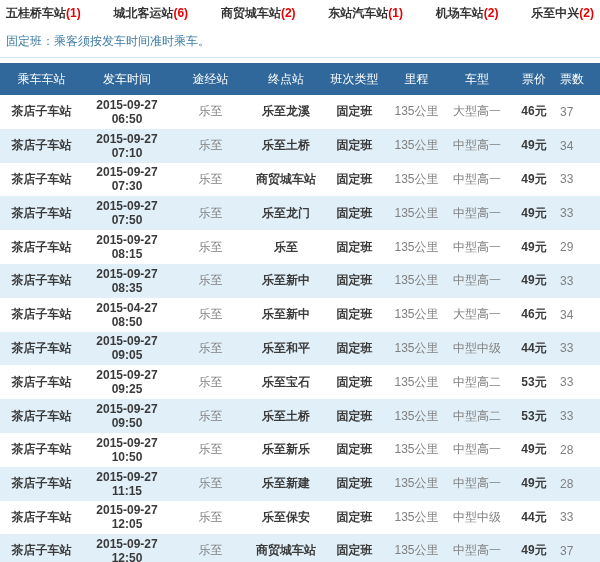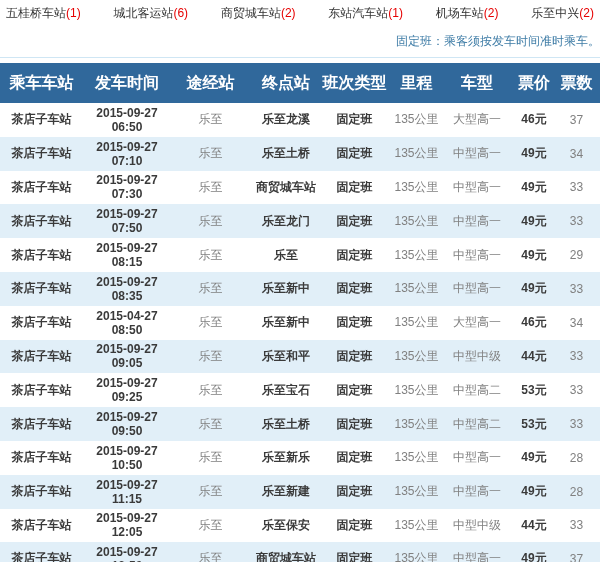--- a/index.html
+++ b/index.html
@@ -16,52 +16,52 @@
   body{
     width:600px;height:562px;overflow:hidden;background:#fff;
     font-family:"Liberation Sans","DejaVu Sans",sans-serif;
     font-size:12px;color:var(--dark-text);
   }
   
   .nav{
     display:flex;justify-content:space-between;align-items:center;
     padding:6px 6px 0 6px;height:20px;white-space:nowrap;
   }
-  .nav-item{cursor:pointer;text-decoration:none;color:#333;}
+  .nav-item{cursor:pointer;text-decoration:none;color:#333;font-weight:bold;}
   .nav-item .count{color:var(--accent-red);}
   
   .notice{
-    margin:13px 0 0 6px;height:15px;color:var(--notice-blue);text-align:right;
+    margin:13px 0 0 6px;height:15px;color:var(--notice-blue);
   }
   
   .separator{margin-top:9px;border-top:1px solid var(--sep-line);height:0;}
   
   table{
     width:600px;margin-top:5px;border-collapse:collapse;table-layout:fixed;
     border-bottom:2px solid var(--bottom-line);
   }
   col.c0{width:83px}col.c1{width:88px}col.c2{width:79px}
   col.c3{width:72px}col.c4{width:65px}col.c5{width:59px}
   col.c6{width:62px}col.c7{width:52px}col.c8{width:40px}
   thead th{
-    background:var(--header-bg);color:#fff;font-weight:bold;
-    height:40px;text-align:center;font-size:16px;
+    background:var(--header-bg);color:#fff;font-weight:normal;
+    height:32px;text-align:center;font-size:12px;
   }
   tbody td{
     height:33.8px;text-align:center;font-size:12px;
     color:var(--gray-text);font-weight:normal;
   }
   tbody tr:nth-child(even){background:var(--alt-row);}
   
   tbody td:nth-child(1),tbody td:nth-child(2),tbody td:nth-child(4),
   tbody td:nth-child(5),tbody td:nth-child(8){
     color:var(--dark-text);font-weight:bold;
   }
   
-  thead th:last-child,tbody td:last-child{text-align:center;padding-right:7px;}
+  thead th:last-child,tbody td:last-child{text-align:left;padding-right:7px;}
 </style>
 </head>
 <body>
 
 <nav class="nav" id="station-nav">
     <a class="nav-item"><span>五桂桥车站</span><span class="count">(1)</span></a>
     <a class="nav-item"><span>城北客运站</span><span class="count">(6)</span></a>
     <a class="nav-item"><span>商贸城车站</span><span class="count">(2)</span></a>
     <a class="nav-item"><span>东站汽车站</span><span class="count">(1)</span></a>
     <a class="nav-item"><span>机场车站</span><span class="count">(2)</span></a>

